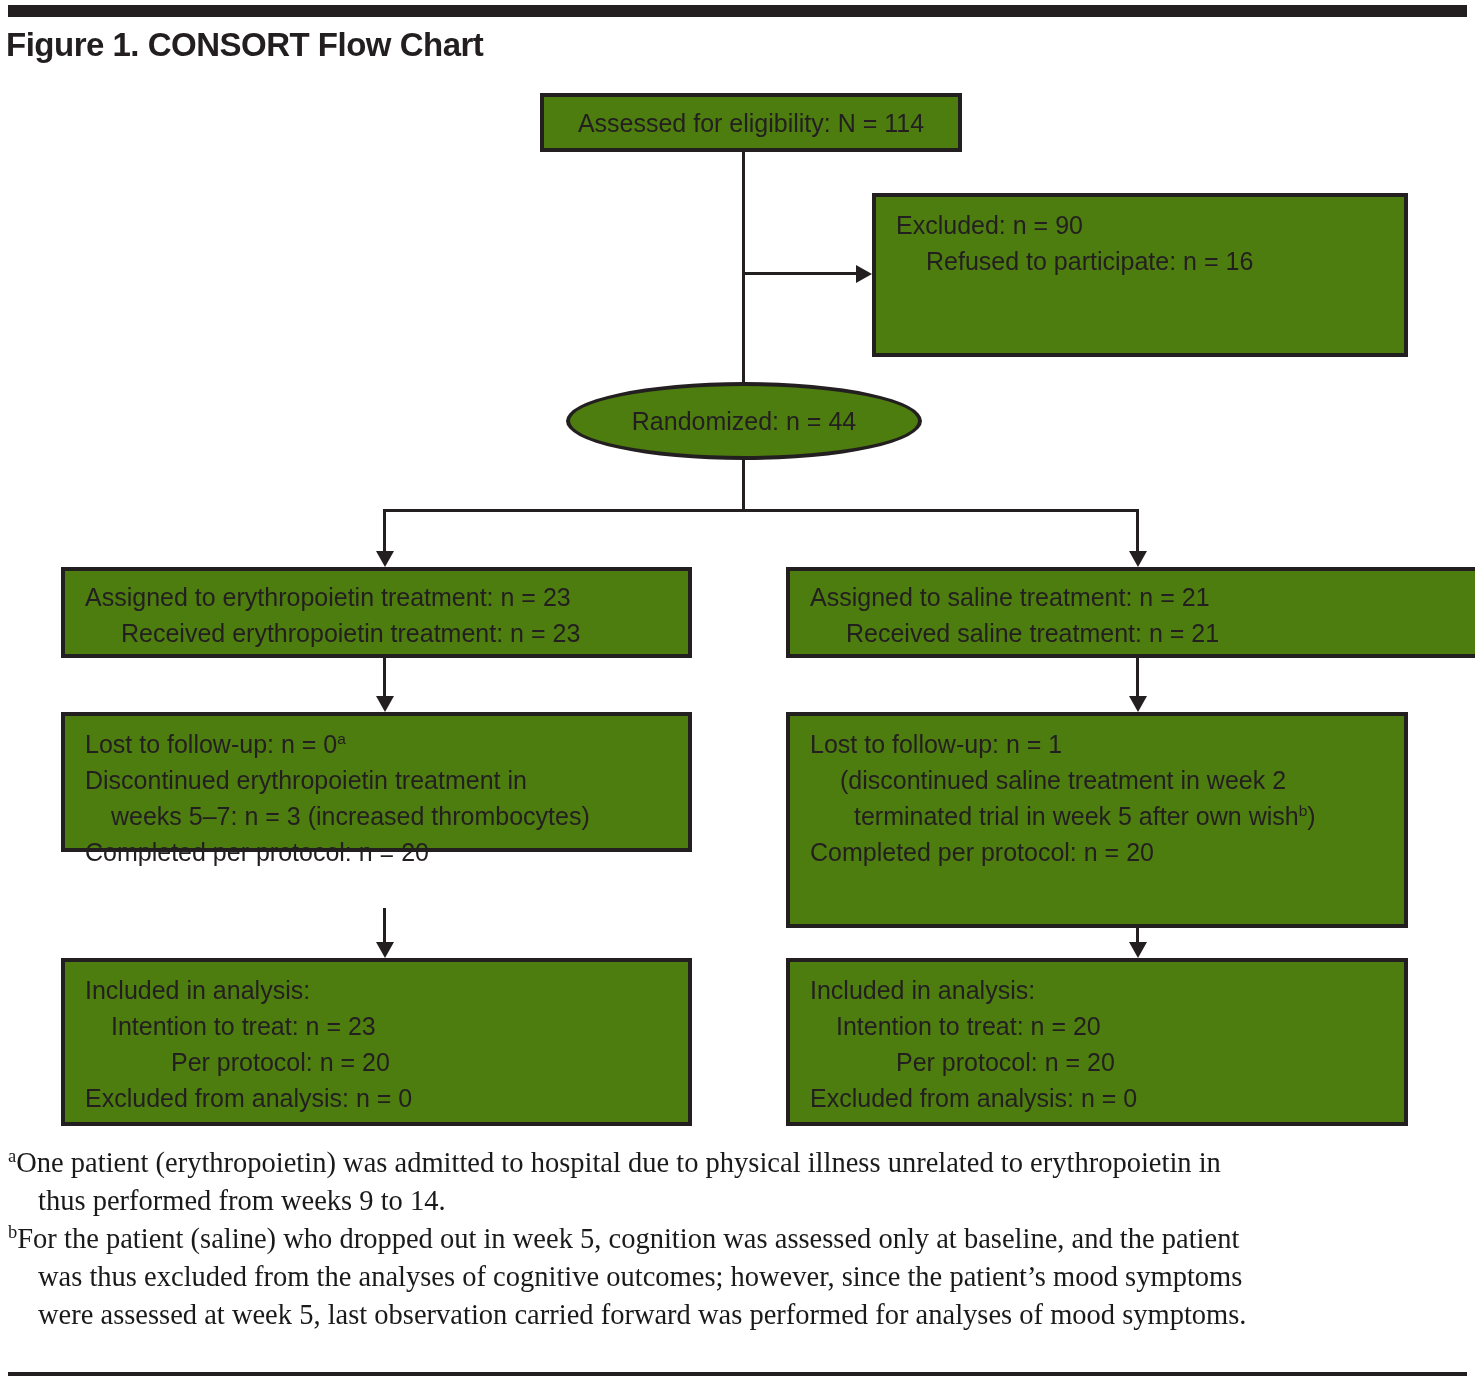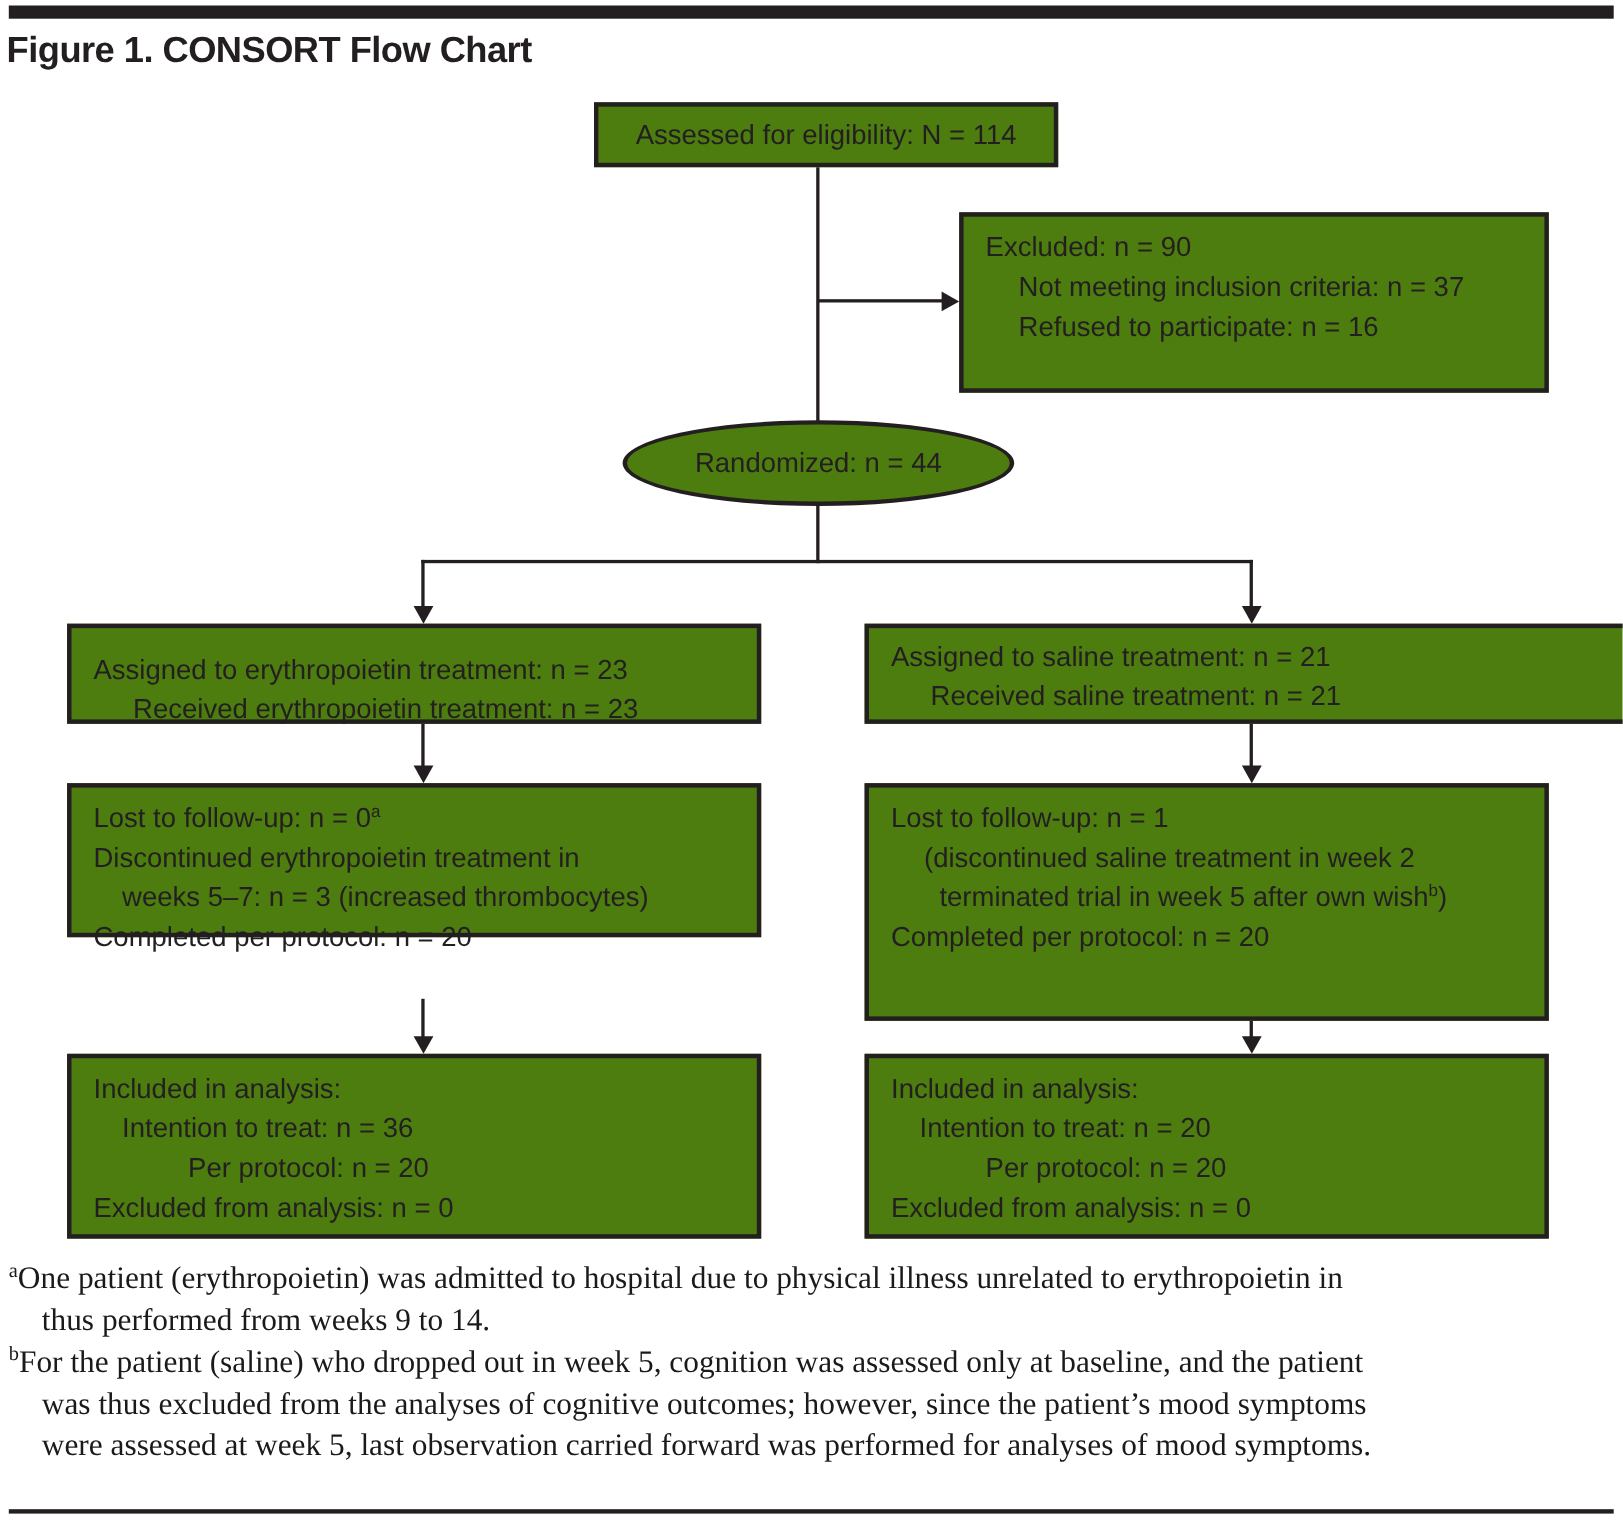--- a/index.html
+++ b/index.html
@@ -77,31 +77,30 @@
 <div class="vline" style="left:1136px; top:928px; height:16px;"></div>
 <div class="arrow-down" style="left:1128.5px; top:942px;"></div>
 
 <div class="node centered" style="left:540px; top:93px; width:422px; height:59px;">
   <span>Assessed for eligibility: N = 114</span>
 </div>
 
 <div class="node" style="left:872px; top:193px; width:536px; height:164px;">
   <div class="pad">
     <div class="line">Excluded: n = 90</div>
-    <div class="line ind-md2">Not meeting inclusion criteria: n = 37</div>
     <div class="line ind-md2">Refused to participate: n = 16</div>
   </div>
 </div>
 
 <div class="node ellipse centered" style="left:566px; top:382px; width:356px; height:78px;">
   <span>Randomized: n = 44</span>
 </div>
 
 <div class="node" style="left:61px; top:567px; width:631px; height:91px;">
-  <div class="pad" style="padding-top:20px;">
+  <div class="pad" style="padding-top:8px;">
     <div class="line">Assigned to erythropoietin treatment: n = 23</div>
     <div class="line ind-md">Received erythropoietin treatment: n = 23</div>
   </div>
 </div>
 
 <div class="node" style="left:786px; top:567px; width:718px; height:91px;">
   <div class="pad" style="padding-top:8px;">
     <div class="line">Assigned to saline treatment: n = 21</div>
     <div class="line ind-md">Received saline treatment: n = 21</div>
   </div>
@@ -121,21 +120,21 @@
     <div class="line">Lost to follow-up: n = 1</div>
     <div class="line ind-md2">(discontinued saline treatment in week 2</div>
     <div class="line ind-lg"><span>terminated trial in week 5 after own wish</span><sup class="fn">b</sup><span>)</span></div>
     <div class="line">Completed per protocol: n = 20</div>
   </div>
 </div>
 
 <div class="node" style="left:61px; top:958px; width:631px; height:168px;">
   <div class="pad">
     <div class="line">Included in analysis:</div>
-    <div class="line ind-sm">Intention to treat: n = 36</div>
+    <div class="line ind-sm">Intention to treat: n = 23</div>
     <div class="line ind-xl">Per protocol: n = 20</div>
     <div class="line">Excluded from analysis: n = 0</div>
   </div>
 </div>
 
 <div class="node" style="left:786px; top:958px; width:622px; height:168px;">
   <div class="pad">
     <div class="line">Included in analysis:</div>
     <div class="line ind-sm">Intention to treat: n = 20</div>
     <div class="line ind-xl">Per protocol: n = 20</div>

